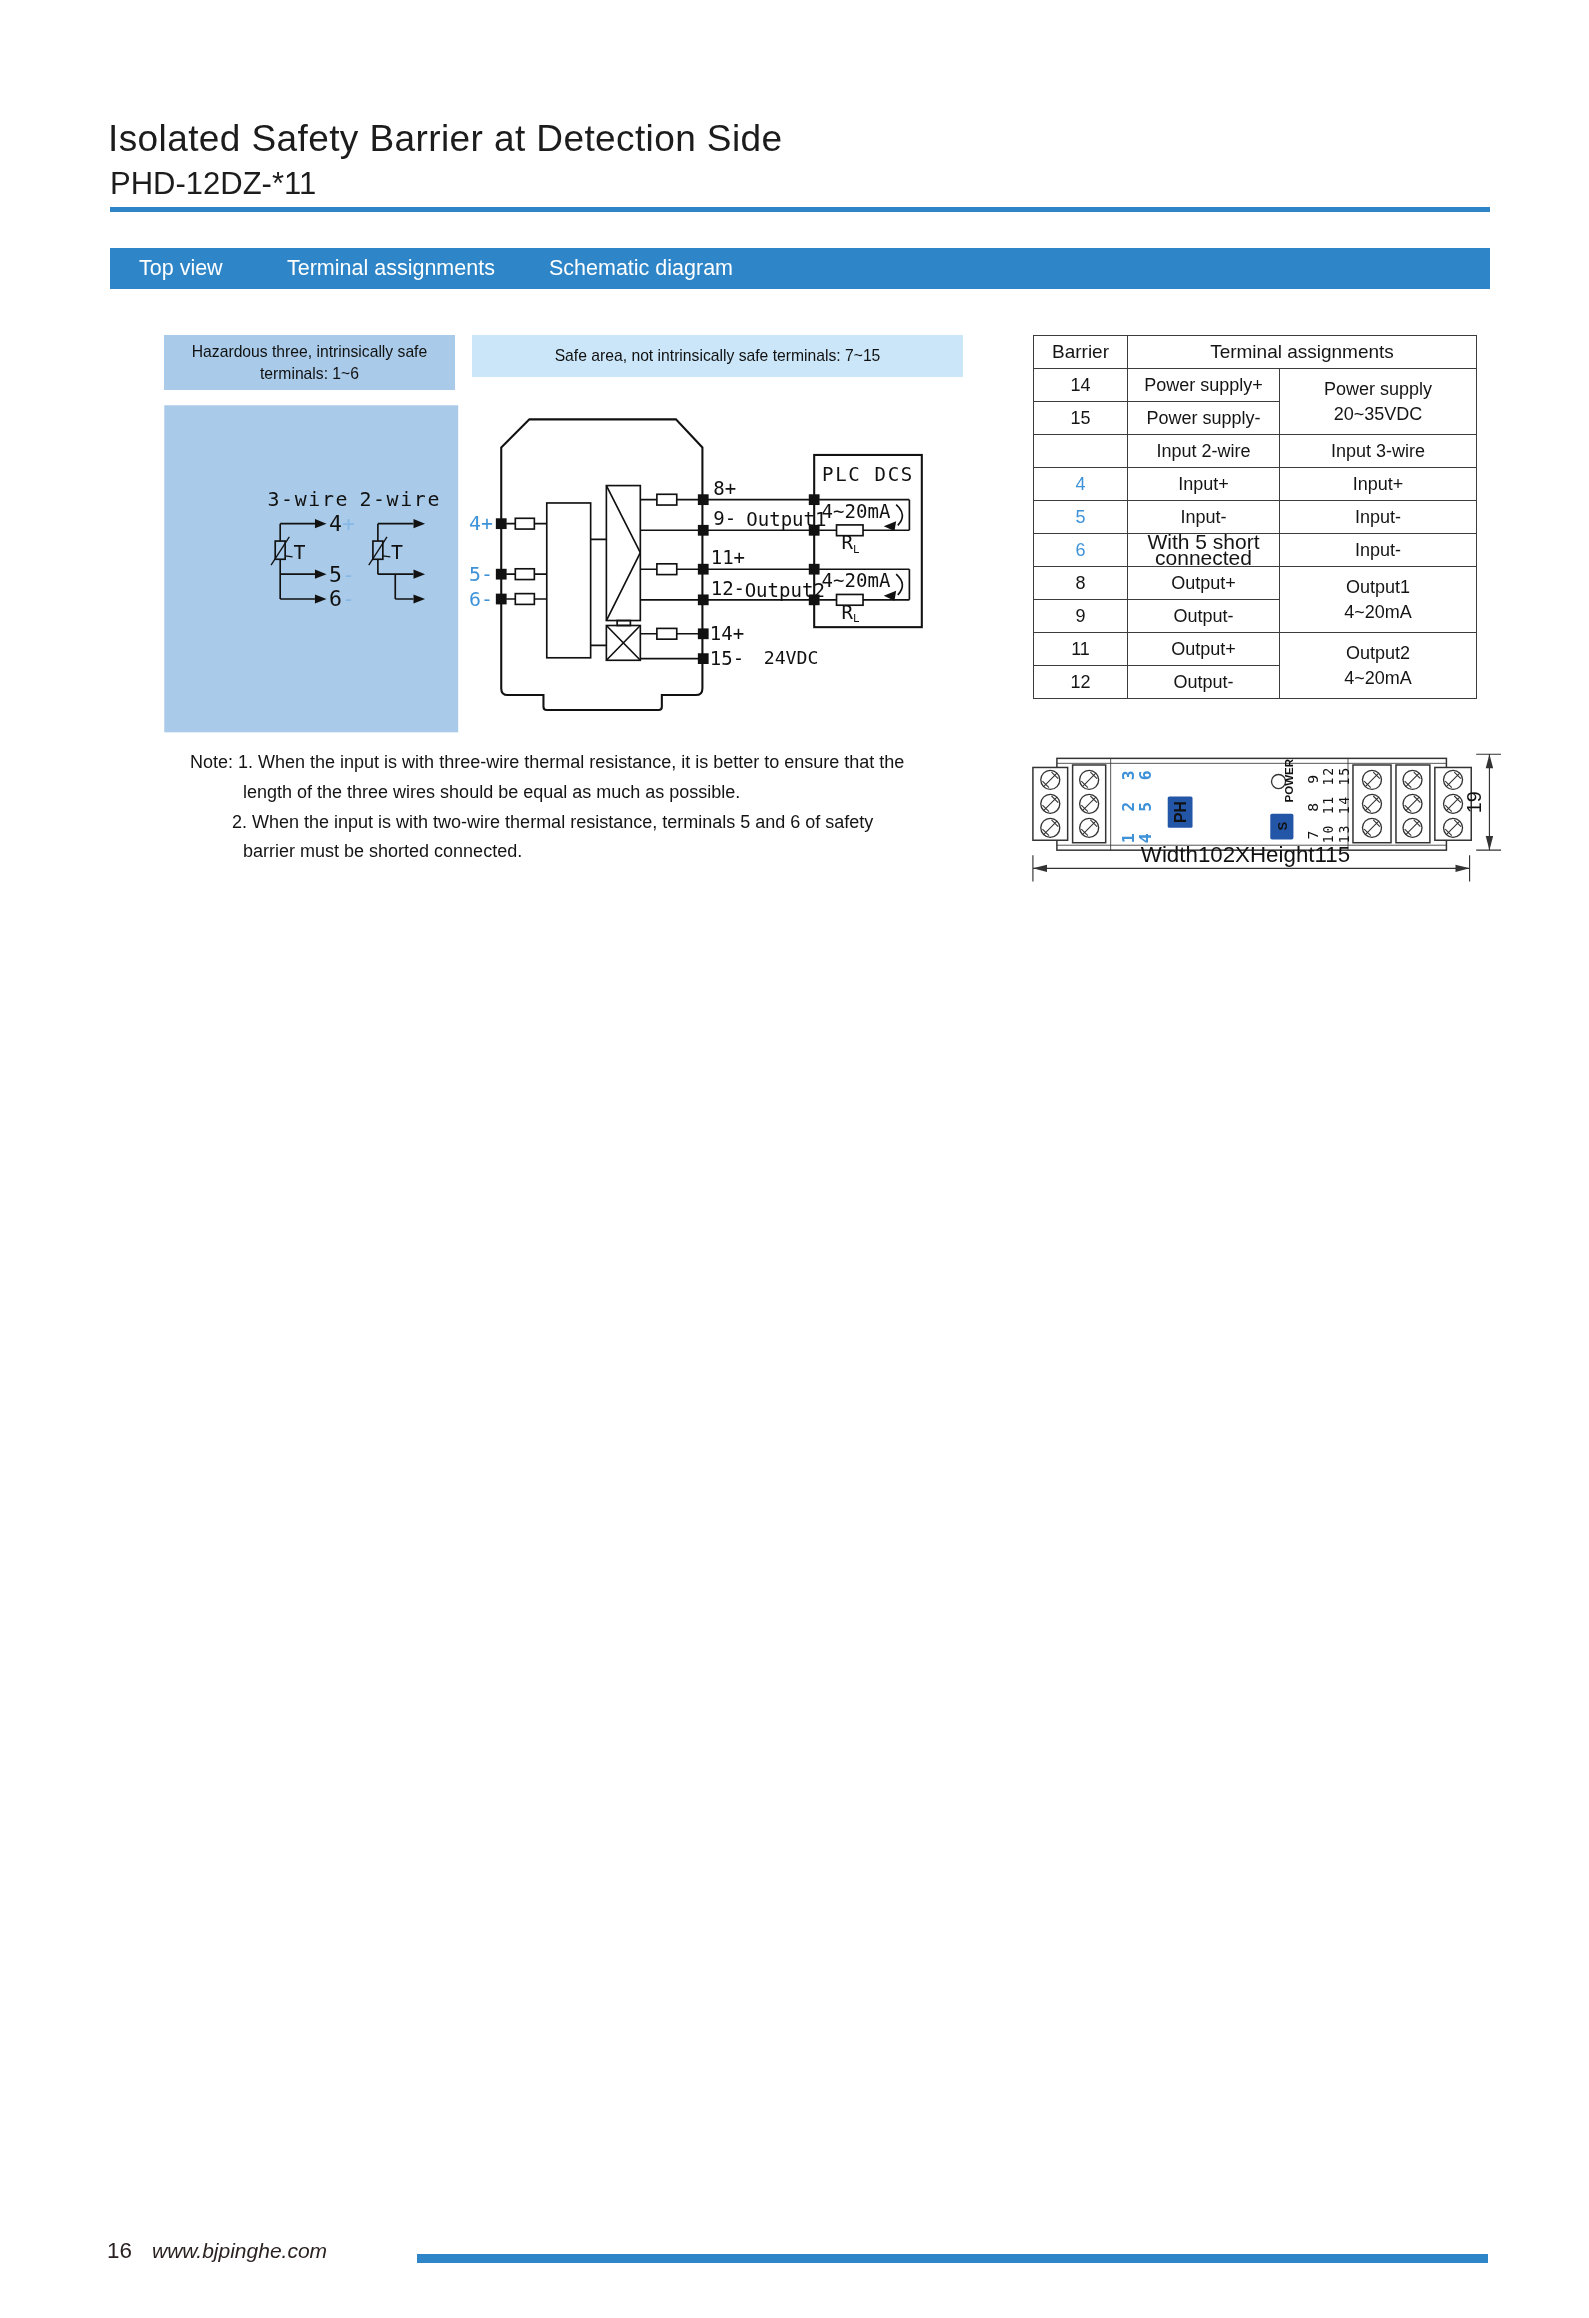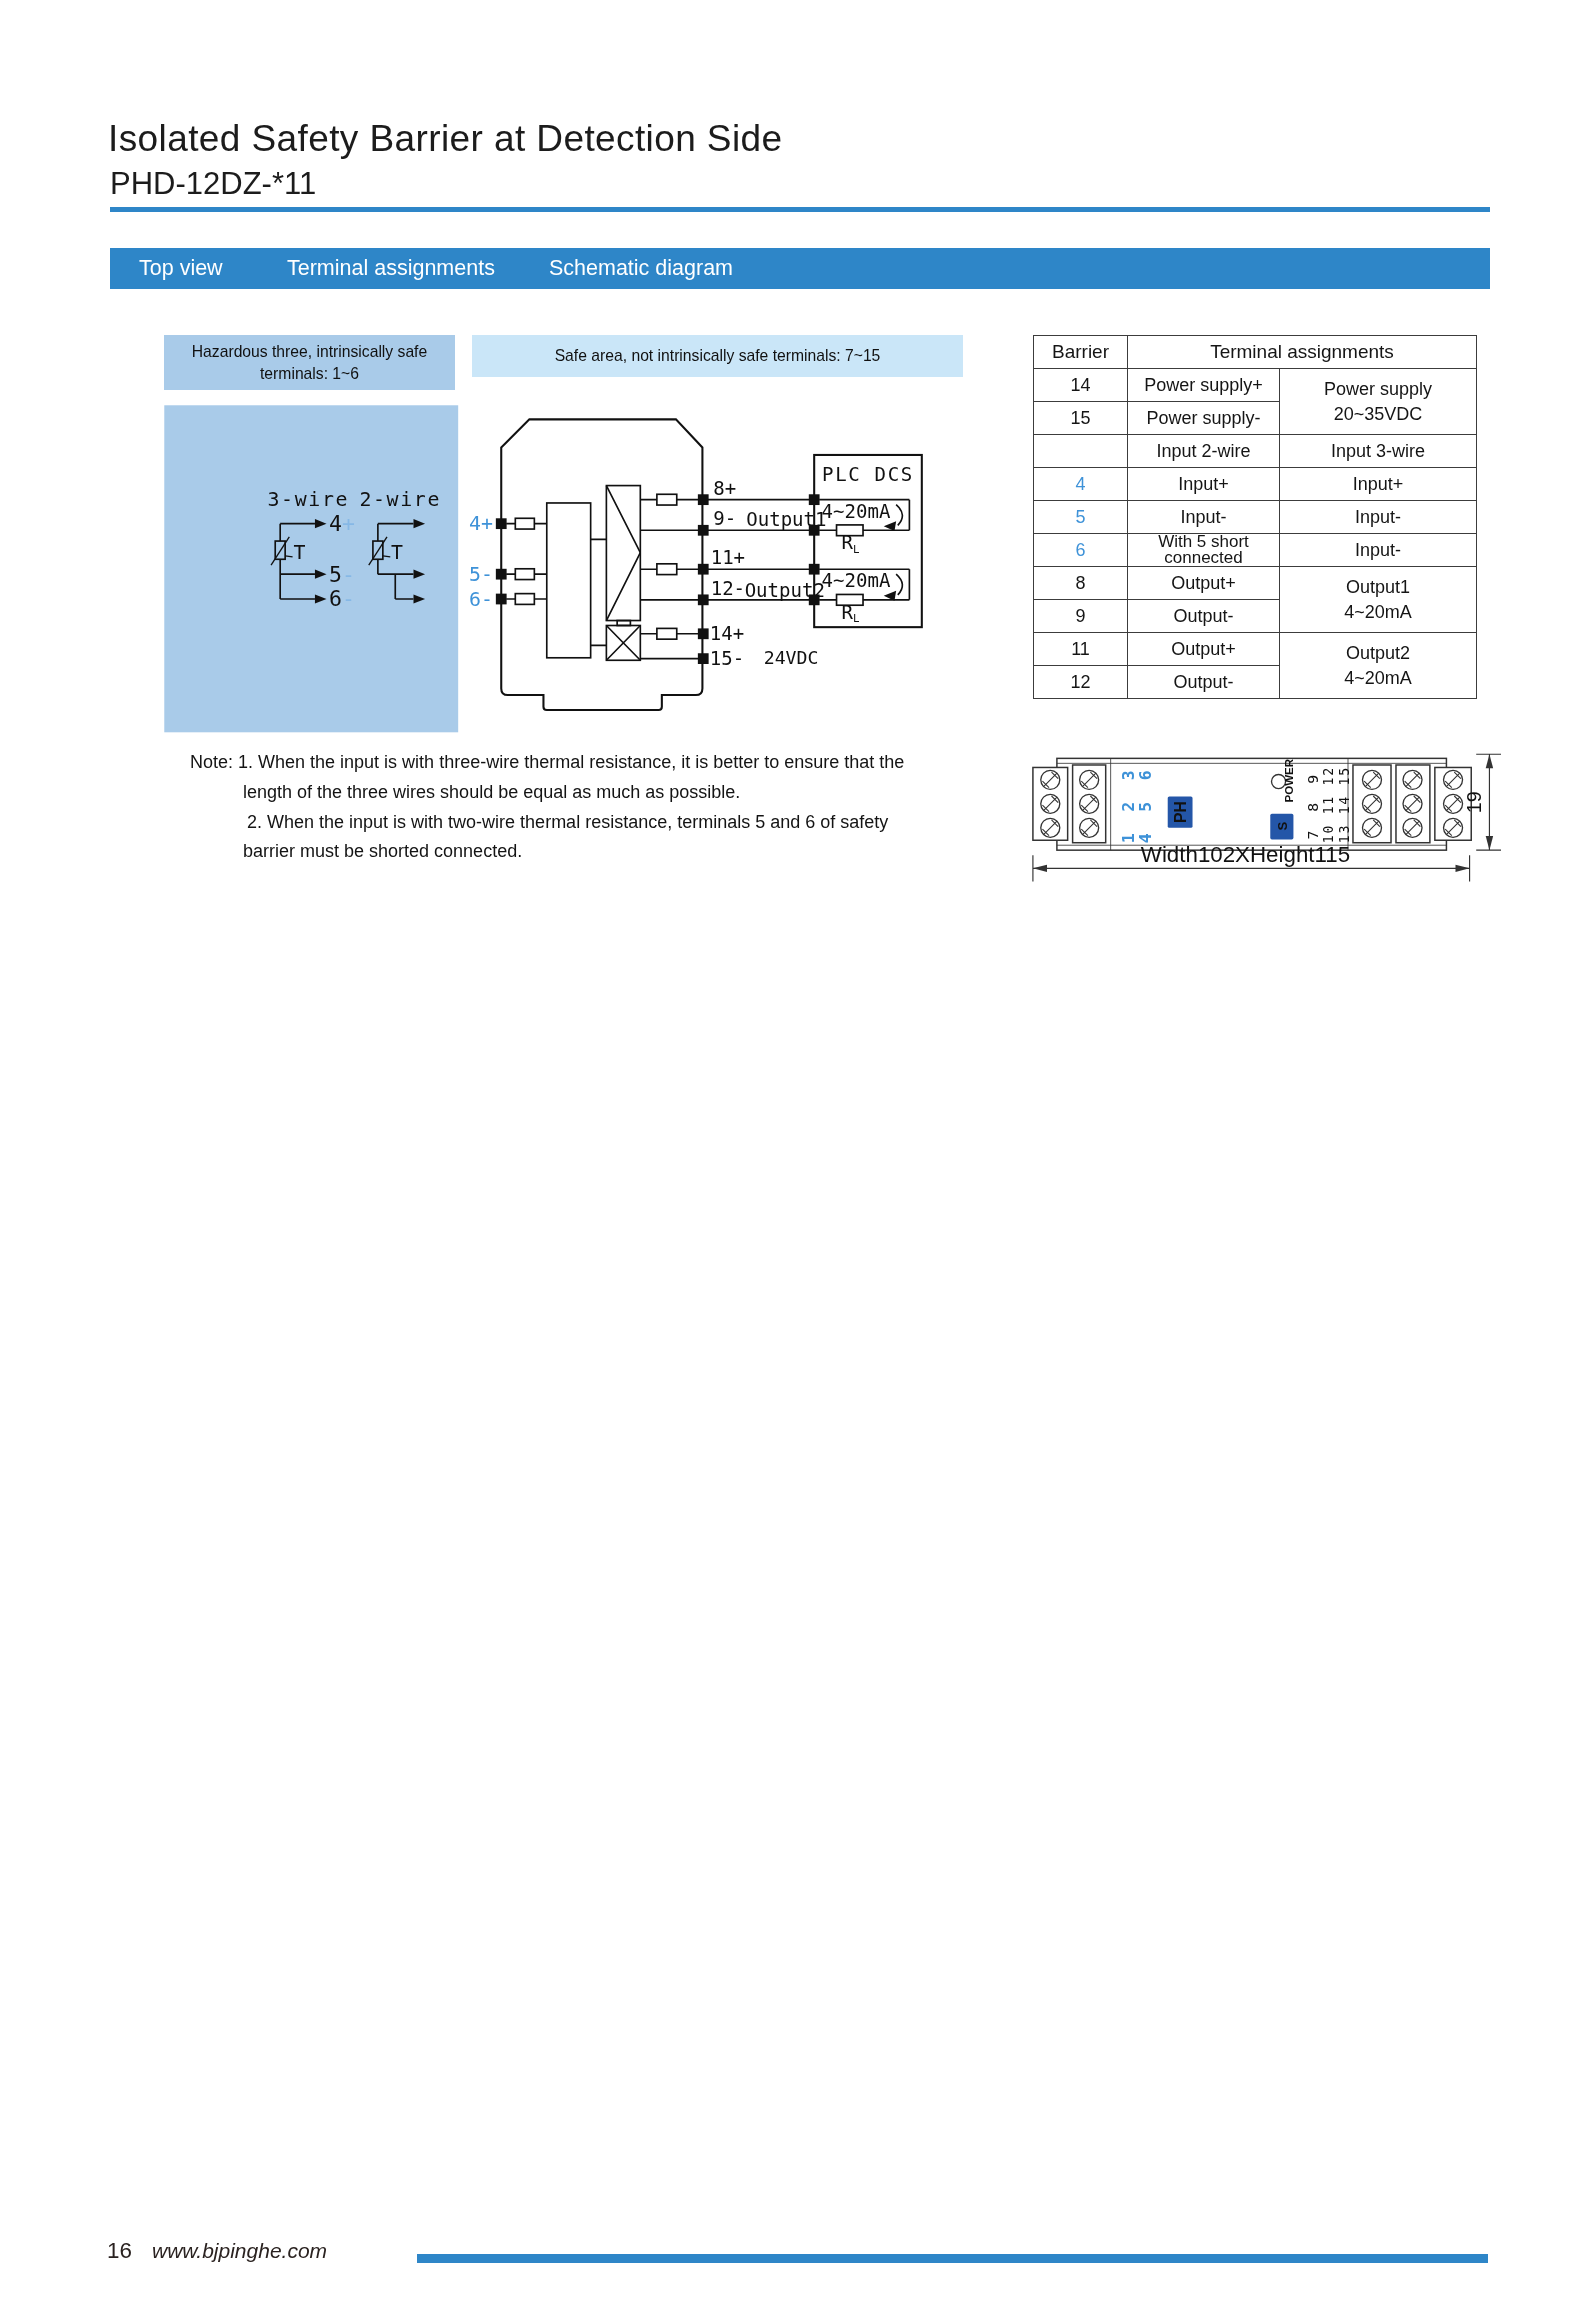--- a/index.html
+++ b/index.html
@@ -28,21 +28,21 @@
   .bluetxt{fill:#3E92D8;}
   
   .ttable{left:1033px;top:335px;}
   table{border-collapse:collapse;table-layout:fixed;}
   td,th{border:1.7px solid #3c3c3c;text-align:center;vertical-align:middle;
         color:#151515;padding:0;font-weight:normal;font-size:18px;background:#fff;}
   th{font-size:19px;}
   tr{height:33px;}
   .c1{width:93px;} .c2{width:151px;} .c3{width:196px;}
   .bluecell{color:#3E92D8;}
-  .twoline{font-size:17px;line-height:15.7px;}
+  .twoline{font-size:21px;line-height:15.7px;}
   .mergecell{line-height:25px;}
   
   .note{font-size:18px;color:#141414;white-space:nowrap;}
   
   .pgnum{left:107px;top:2238px;font-size:22.4px;color:#2a2220;}
   .site{left:152px;top:2239px;font-size:21px;font-style:italic;color:#2a2220;}
   .fbar{left:417px;top:2254px;width:1071px;height:9px;background:#2E86C8;}
 </style>
 </head>
 <body>
@@ -326,21 +326,21 @@
     </g>
     <g fill="#333">
       <polygon points="565,16 560.5,33 569.5,33"></polygon>
       <polygon points="565,132 560.5,115 569.5,115"></polygon>
     </g>
     <text font-size="24" text-anchor="middle" transform="rotate(-90 547 74)" x="547" y="82">19</text>
   </svg>
 
   <div class="abs note" style="left:190px;top:752px;">Note: 1. When the input is with three-wire thermal resistance, it is better to ensure that the</div>
   <div class="abs note" style="left:243px;top:782px;">length of the three wires should be equal as much as possible.</div>
-  <div class="abs note" style="left:247px;top:812px;">2. When the input is with two-wire thermal resistance, terminals 5 and 6 of safety</div>
+  <div class="abs note" style="left:232px;top:812px;">2. When the input is with two-wire thermal resistance, terminals 5 and 6 of safety</div>
   <div class="abs note" style="left:243px;top:841px;">barrier must be shorted connected.</div>
 
   <div class="abs pgnum">16</div>
   <div class="abs site">www.bjpinghe.com</div>
   <div class="abs fbar"></div>
 
 </div>
 
 
 </body></html>

